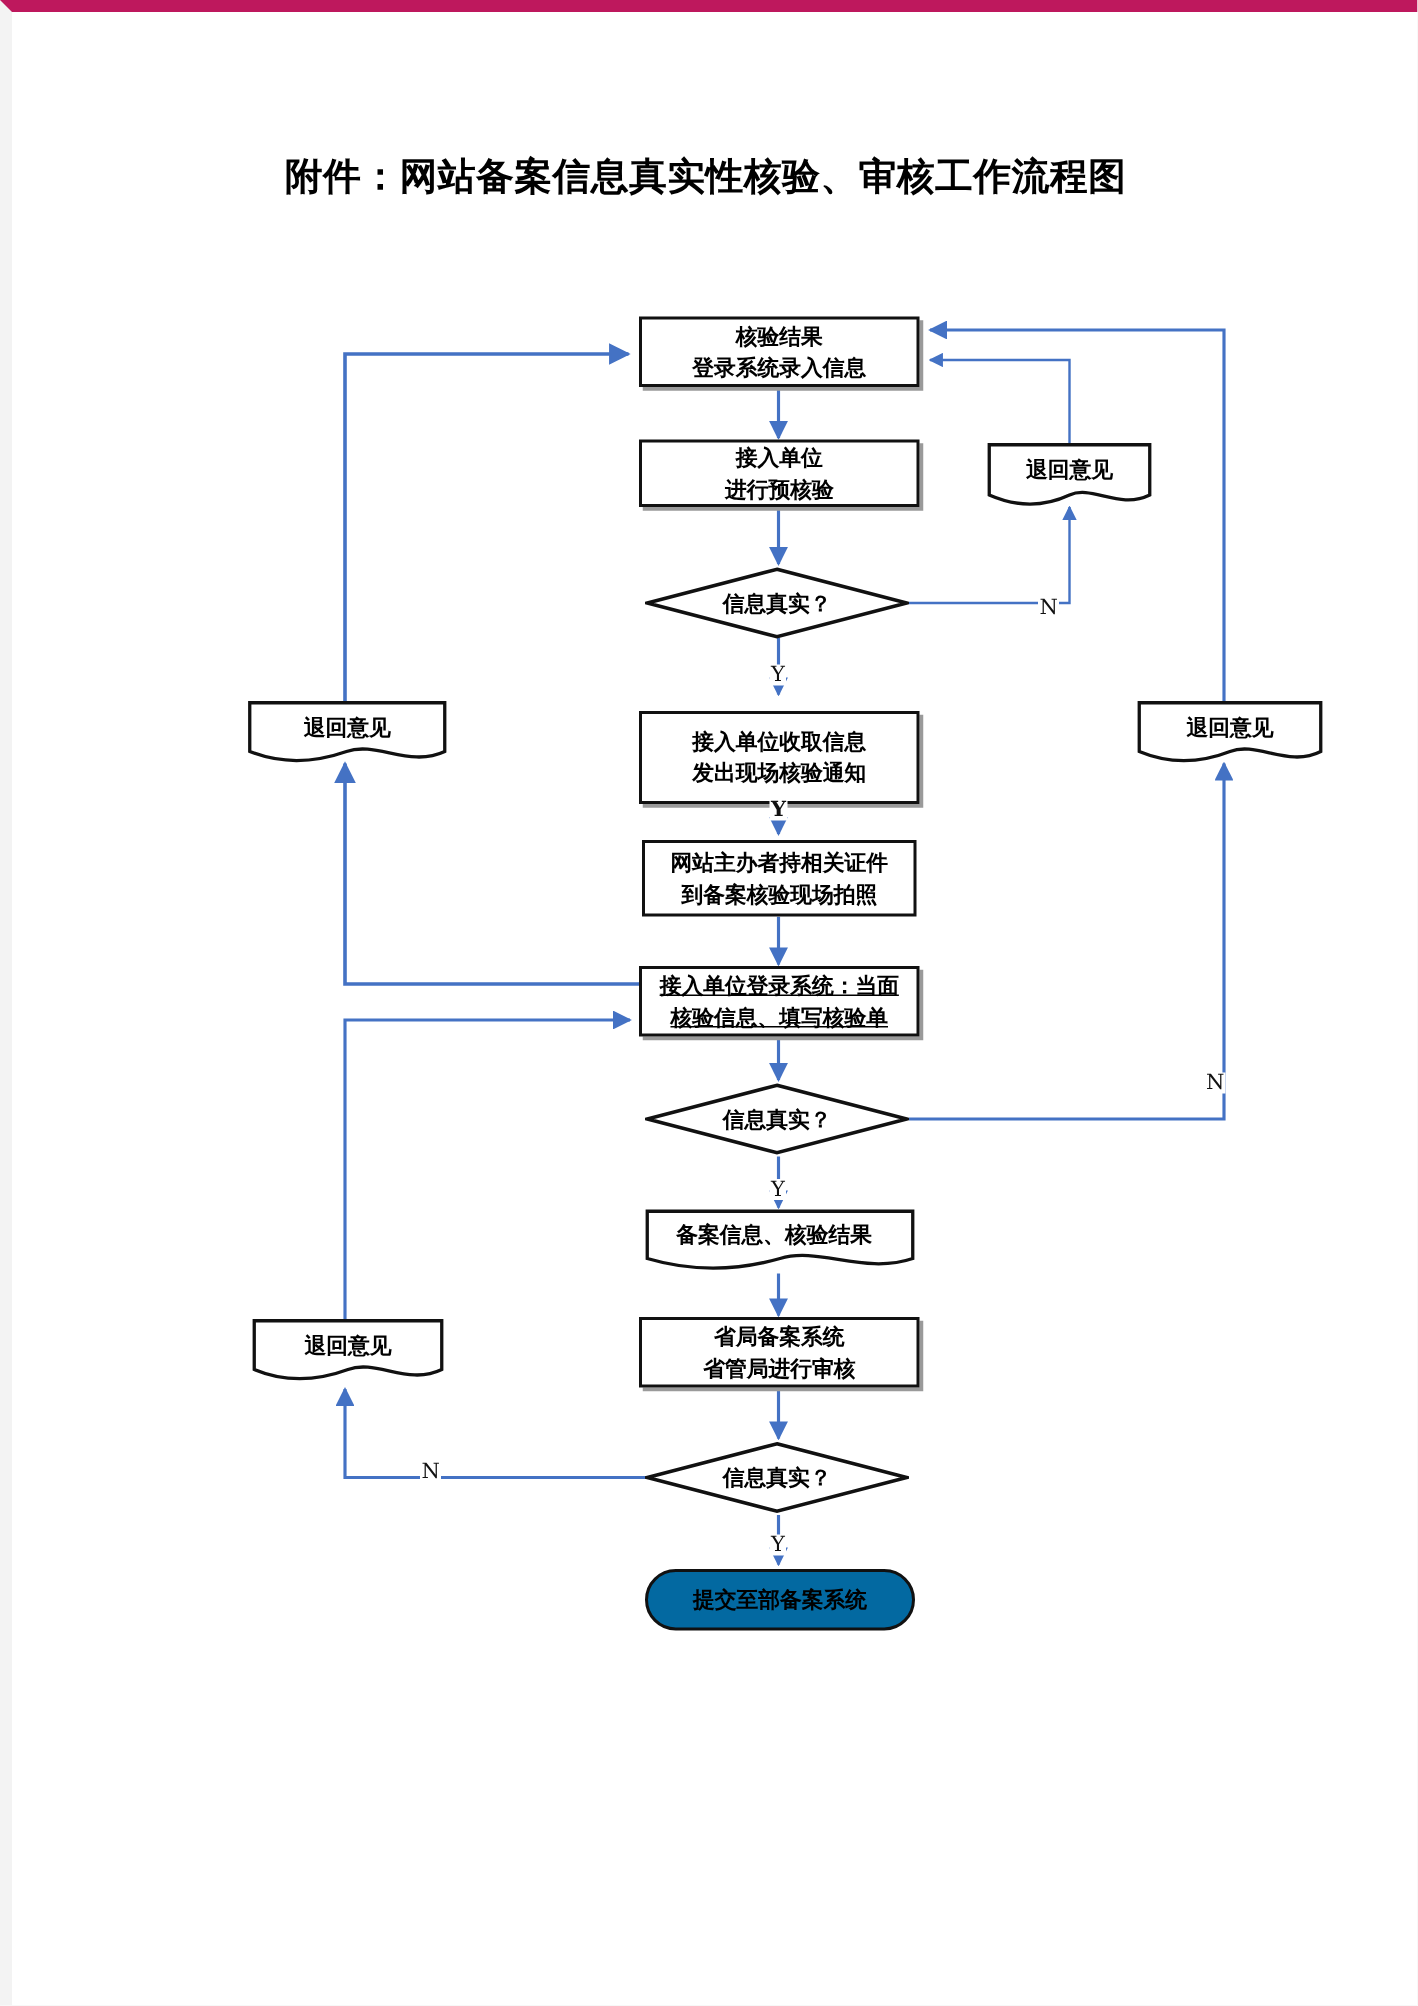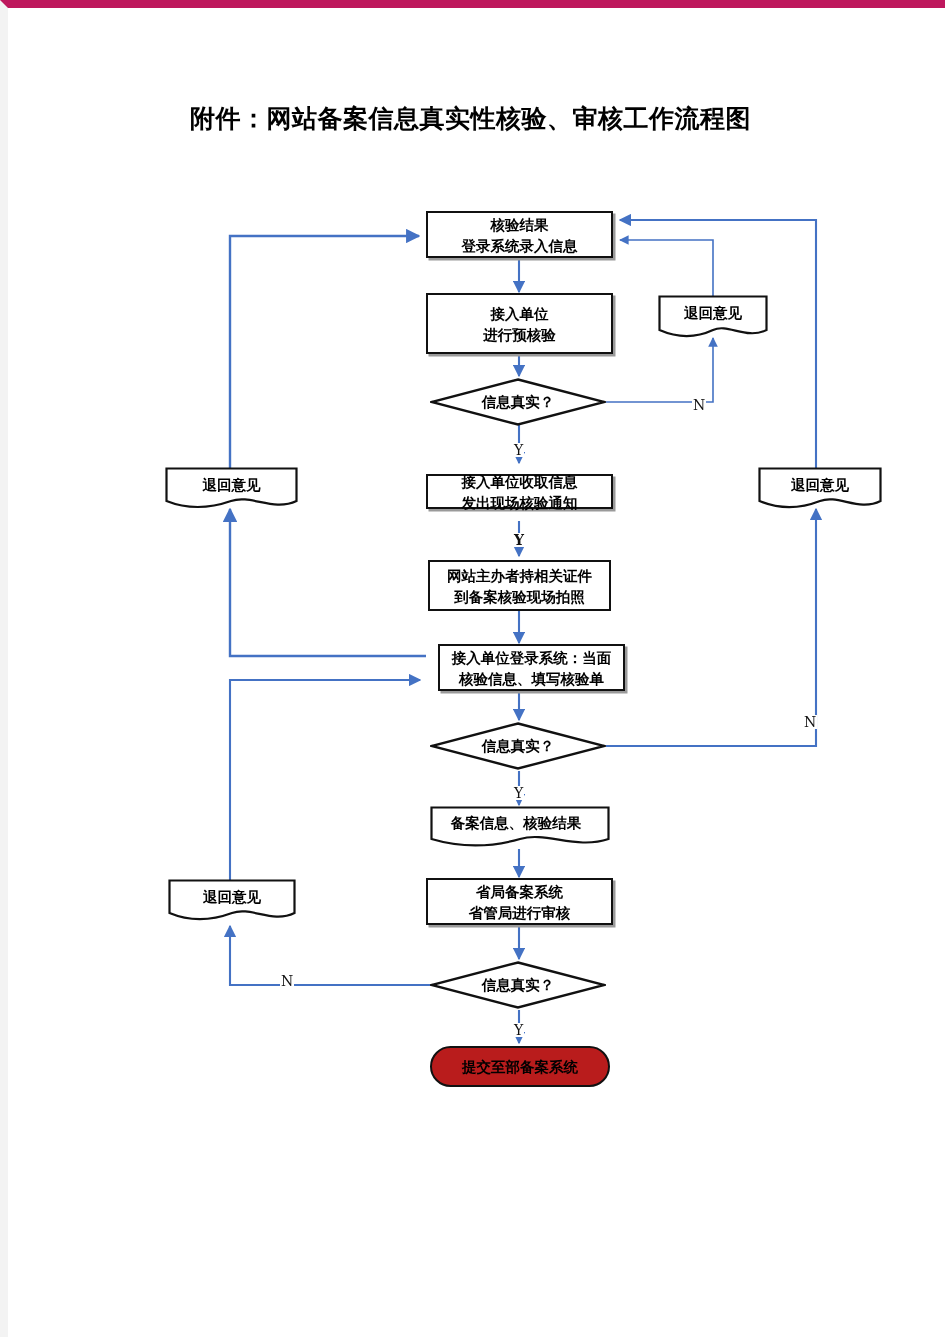--- a/index.html
+++ b/index.html
@@ -48,21 +48,21 @@
   .proc{
     border:2.2px solid #111111;
     background:#ffffff;
   }
   .proc.shadow{
     box-shadow:2.5px 2.5px 0 0 #9a9a9a;
   }
   .term{
     border:2.4px solid #111111;
     border-radius:26px;
-    background:#b91c1c;
+    background:#0369a1;
   }
   .diamond-wrap{position:absolute;}
   .diamond-wrap svg{position:absolute;left:0;top:0;}
   .diamond-wrap .dlabel{
     position:absolute;left:0;top:0;width:100%;height:100%;
     display:flex;align-items:center;justify-content:center;
     font-family:"DejaVu Serif","Liberation Serif",serif;
     font-weight:bold;font-size:14.5px;color:#000;
   }
   .docshape{position:absolute;}
@@ -138,40 +138,40 @@
       </g>
     </svg>
 
     <div class="doc-title">附件：网站备案信息真实性核验、审核工作流程图</div>
 
     <div class="node proc shadow" style="left:418px;top:203px;width:187px;height:47px;">
       <span>核验结果
 登录系统录入信息</span>
     </div>
 
-    <div class="node proc shadow" style="left:418px;top:285px;width:187px;height:61px;">
+    <div class="node proc shadow" style="left:418px;top:285px;width:187px;height:45px;">
       <span>接入单位
 进行预核验</span>
     </div>
 
     <div class="diamond-wrap" style="left:422px;top:370px;width:176px;height:48px;">
       <svg width="176" height="48" viewBox="0 0 176 48">
         <polygon points="88,1.5 174.5,24 88,46.5 1.5,24" fill="#ffffff" stroke="#111111" stroke-width="2.4"></polygon>
       </svg>
       <div class="dlabel">信息真实？</div>
     </div>
 
     <div class="docshape" style="left:650px;top:287px;width:110px;height:45px;">
       <svg width="110" height="45" viewBox="0 0 110 45">
         <path d="M1.5,1.5 H108.5 V35 C 88,45 70,28 55,35 C 40,42 22,44 1.5,35 Z" fill="#ffffff" stroke="#111111" stroke-width="2.2"></path>
       </svg>
       <div class="dlabel">退回意见</div>
     </div>
 
-    <div class="node proc shadow" style="left:418px;top:466px;width:187px;height:35px;text-align:center;">
+    <div class="node proc shadow" style="left:418px;top:466px;width:187px;height:62px;text-align:center;">
       <span>接入单位收取信息
 发出现场核验通知</span>
     </div>
 
     <div class="docshape" style="left:157px;top:459px;width:133px;height:45px;">
       <svg width="133" height="45" viewBox="0 0 133 45">
         <path d="M1.5,1.5 H131.5 V34 C 108,45 86,27 66,34 C 46,41 24,43 1.5,34 Z" fill="#ffffff" stroke="#111111" stroke-width="2.2"></path>
       </svg>
       <div class="dlabel">退回意见</div>
     </div>
@@ -181,21 +181,21 @@
         <path d="M1.5,1.5 H122.5 V34 C 101,45 80,27 62,34 C 44,41 23,43 1.5,34 Z" fill="#ffffff" stroke="#111111" stroke-width="2.2"></path>
       </svg>
       <div class="dlabel">退回意见</div>
     </div>
 
     <div class="node proc" style="left:420px;top:552px;width:183px;height:51px;align-items:center;">
       <span>网站主办者持相关证件
 到备案核验现场拍照</span>
     </div>
 
-    <div class="node proc shadow" style="left:430px;top:636px;width:187px;height:47px;">
+    <div class="node proc shadow" style="left:418px;top:636px;width:187px;height:47px;text-decoration:underline;">
       <span>接入单位登录系统：当面
 核验信息、填写核验单</span>
     </div>
 
     <div class="diamond-wrap" style="left:422px;top:714px;width:176px;height:48px;">
       <svg width="176" height="48" viewBox="0 0 176 48">
         <polygon points="88,1.5 174.5,24 88,46.5 1.5,24" fill="#ffffff" stroke="#111111" stroke-width="2.4"></polygon>
       </svg>
       <div class="dlabel">信息真实？</div>
     </div>

